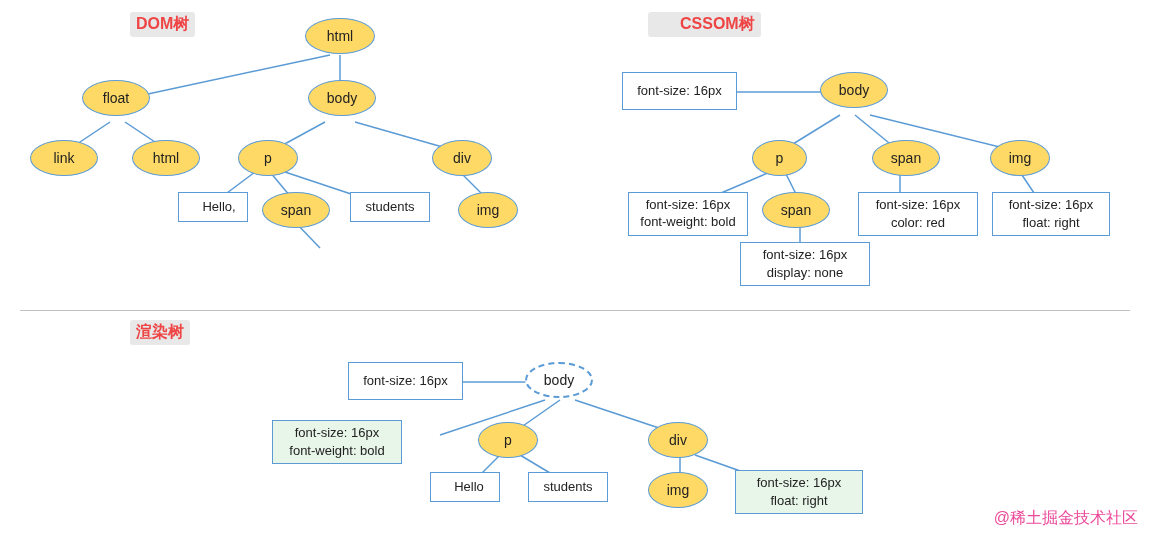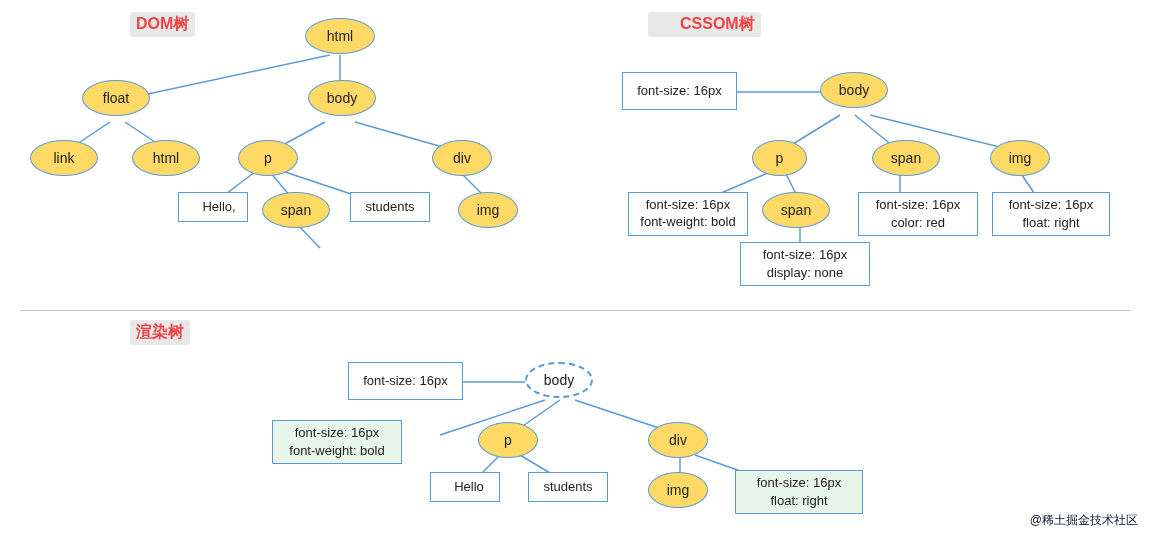--- a/index.html
+++ b/index.html
@@ -109,22 +109,22 @@
       height: 1px;
       background: #c0c0c0;
       z-index: 5;
     }
 
     
     .watermark {
       position: absolute;
       right: 12px;
       bottom: 8px;
-      font-size: 12px;
-      color: #0f172a;
+      font-size: 16px;
+      color: #ec4899;
       z-index: 30;
     }
   </style>
 </head>
 <body>
 
 <div class="diagram-container">
 
   <svg class="lines-svg">
 

